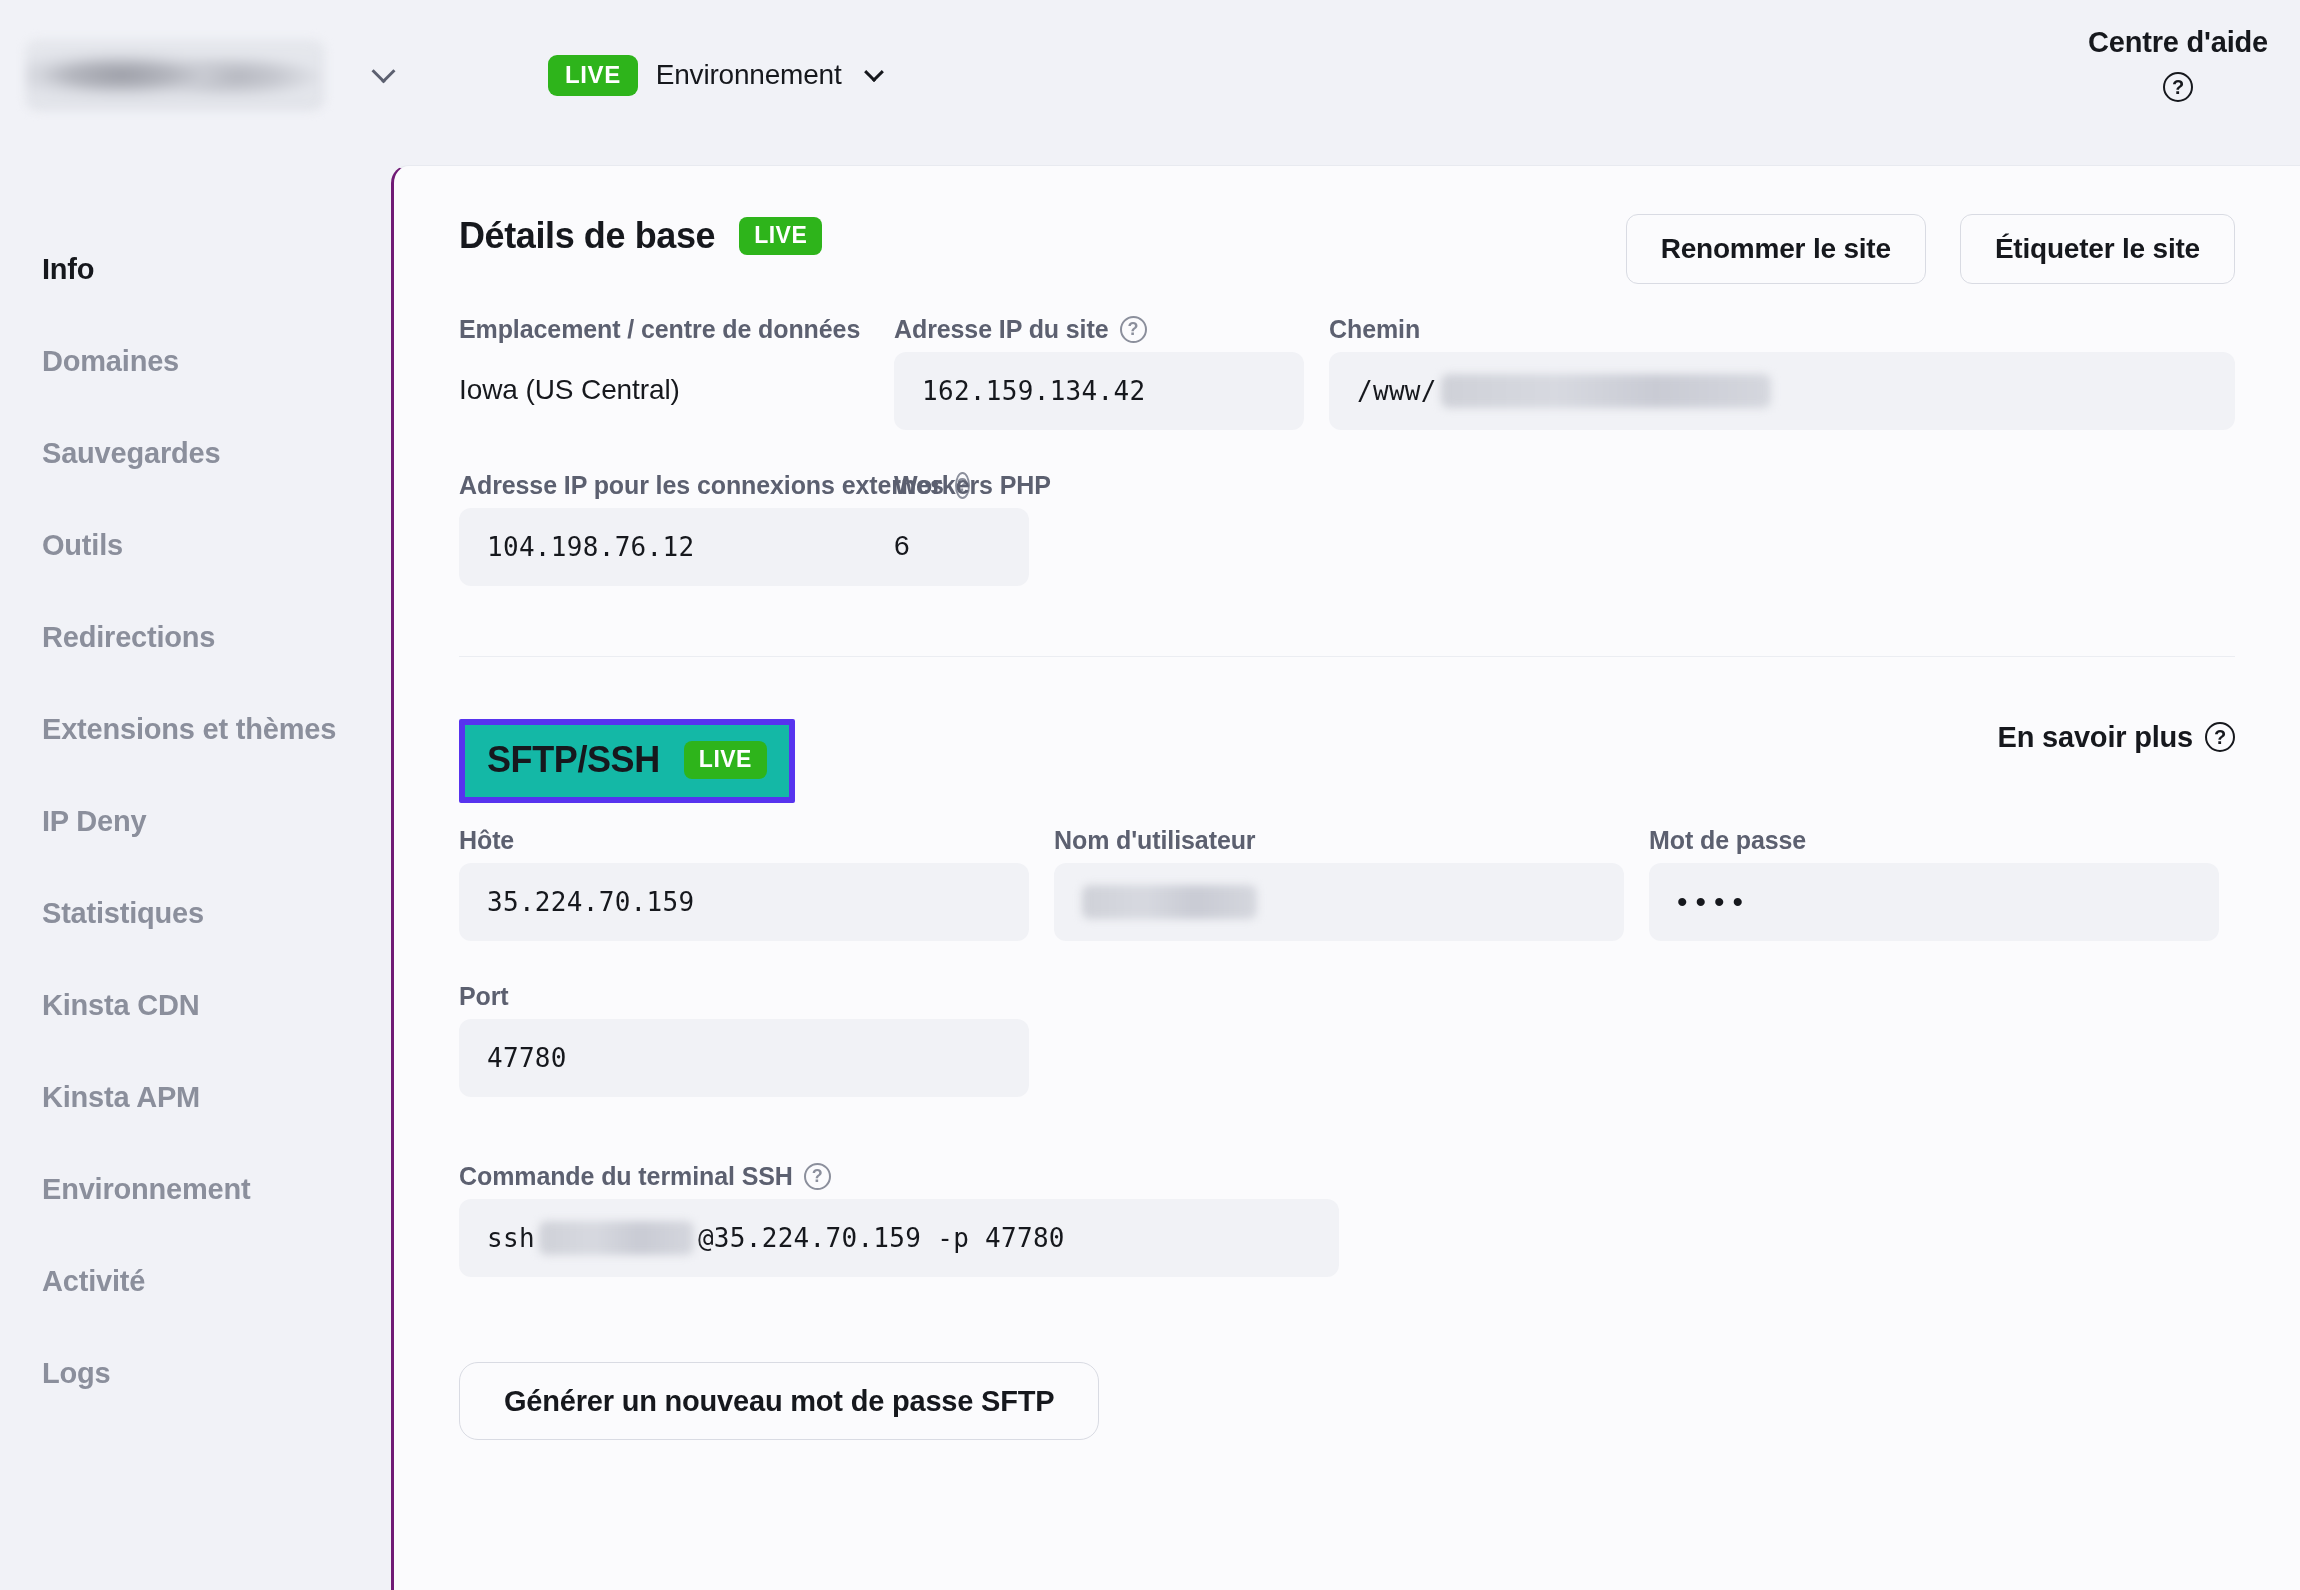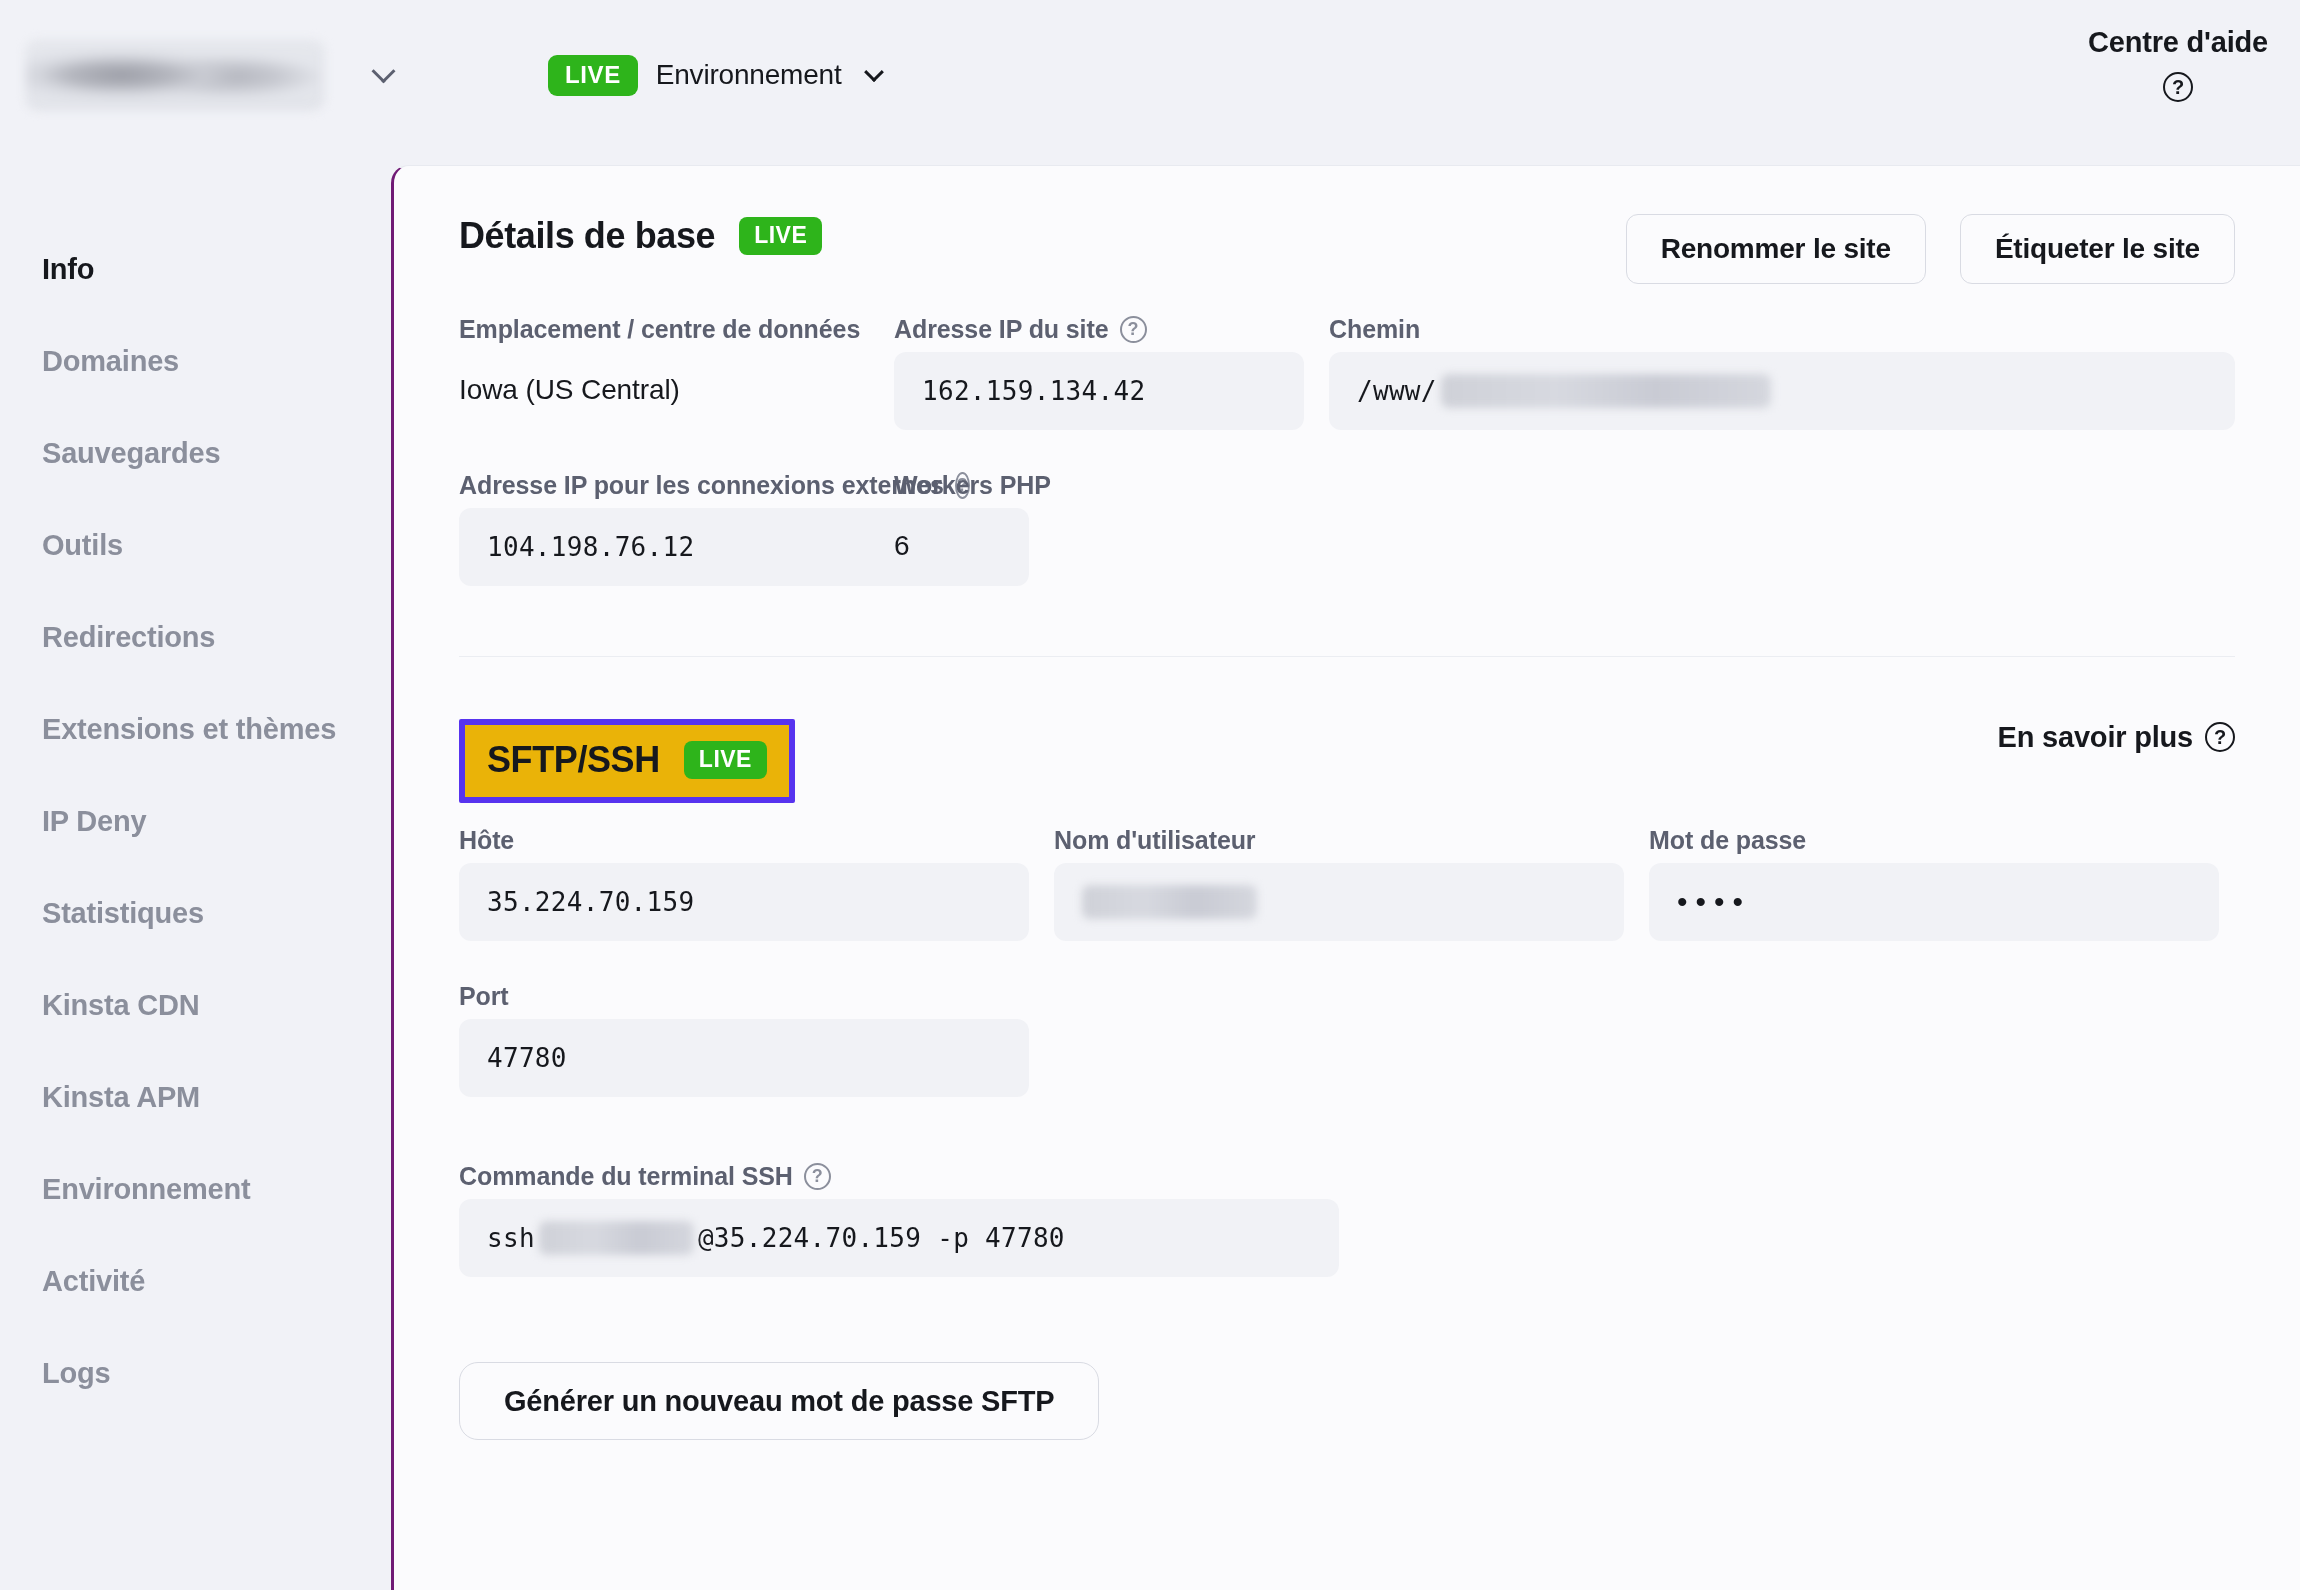--- a/index.html
+++ b/index.html
@@ -307,21 +307,21 @@
   }
 
   
   .hl-box {
     border: 6px solid #5733ef;
     padding: 14px 22px 16px 22px;
     border-radius: 2px;
     display: inline-flex;
     align-items: center;
     gap: 24px;
-    background: #eab308;
+    background: #14b8a6;
     margin-top: 48px;
   }
 
   .row-gap { height: 22px; }
 </style>
 </head>
 <body>
 
 <div class="page">
 

